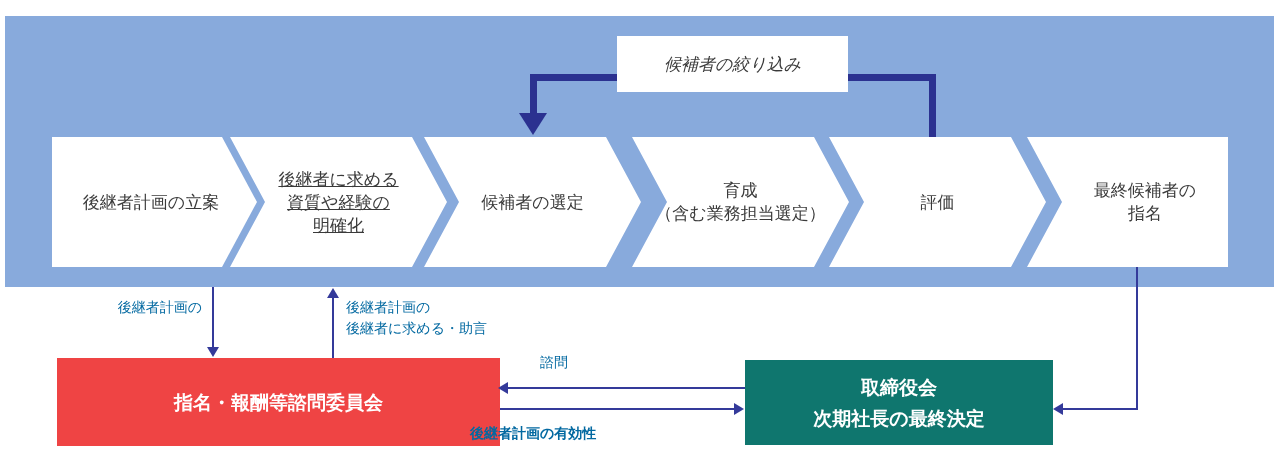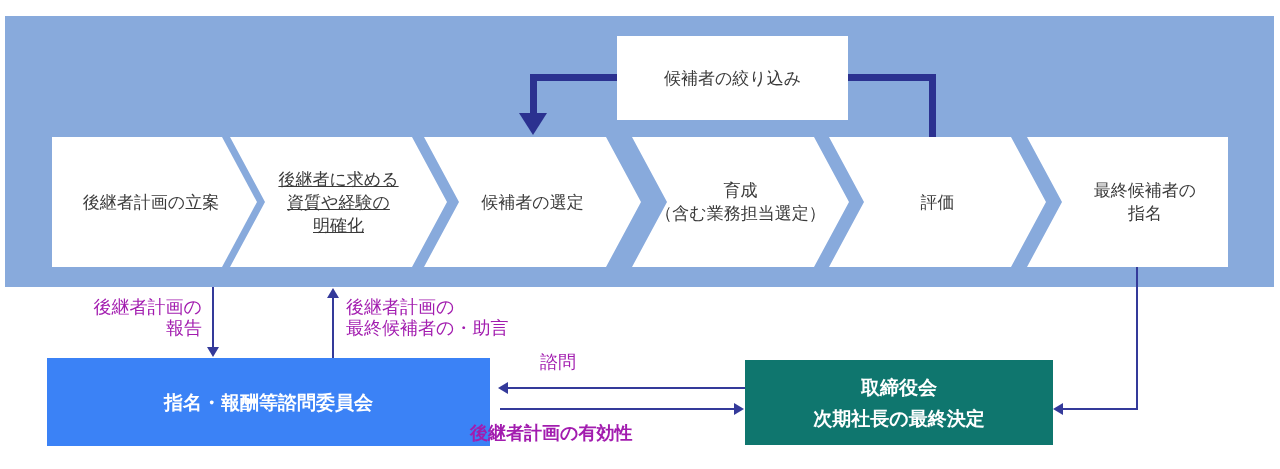--- a/index.html
+++ b/index.html
@@ -9,22 +9,22 @@
   }
   
   .band{position:absolute;left:5px;top:16px;width:1269px;height:271px;background:#88aadc;}
   
   .loop-h{position:absolute;left:530px;top:74px;width:406px;height:7px;background:#2b3190;}
   .loop-v-right{position:absolute;left:929px;top:74px;width:7px;height:63px;background:#2b3190;}
   .loop-v-left{position:absolute;left:530px;top:74px;width:7px;height:41px;background:#2b3190;}
   .loop-head{position:absolute;left:519px;top:113px;width:0;height:0;
     border-left:14px solid transparent;border-right:14px solid transparent;border-top:22px solid #2b3190;}
   
-  .narrow-box{position:absolute;left:617px;top:36px;width:231px;height:84px;background:#fff;
-    display:flex;align-items:center;justify-content:center;font-size:17px;color:#3a3a3a;}
+  .narrow-box{position:absolute;left:617px;top:36px;width:231px;height:56px;background:#fff;
+    display:flex;align-items:center;justify-content:center;font-size:17px;color:#3a3a3a;font-style:italic;}
   
   .chev{position:absolute;top:137px;height:130px;background:#fff;
     display:flex;flex-direction:column;align-items:center;justify-content:center;
     font-size:17px;line-height:23px;text-align:center;}
   .chev span{display:block;white-space:nowrap;}
   .chev-mid{clip-path:polygon(0 0, calc(100% - 35px) 0, 100% 50%, calc(100% - 35px) 100%, 0 100%, 35px 50%);}
   .chev-first{clip-path:polygon(0 0, calc(100% - 35px) 0, 100% 50%, calc(100% - 35px) 100%, 0 100%);padding-right:35px;box-sizing:border-box;}
   .chev-last{clip-path:polygon(0 0, 100% 0, 100% 100%, 0 100%, 35px 50%);padding-left:35px;box-sizing:border-box;align-items:center;}
   .c0{left:52px;width:205px;padding-left:28px;}
   .c1{left:230px;width:217px;text-decoration:underline;}
@@ -33,29 +33,29 @@
   .c4{left:829px;width:217px;}
   .c5{left:1027px;width:201px;}
   
   .vline{position:absolute;width:2px;background:#343a9a;}
   .hline{position:absolute;height:2px;background:#343a9a;}
   .head-down{position:absolute;width:0;height:0;border-left:6px solid transparent;border-right:6px solid transparent;border-top:10px solid #343a9a;}
   .head-up{position:absolute;width:0;height:0;border-left:6px solid transparent;border-right:6px solid transparent;border-bottom:10px solid #343a9a;}
   .head-left{position:absolute;width:0;height:0;border-top:6px solid transparent;border-bottom:6px solid transparent;border-right:10px solid #343a9a;}
   .head-right{position:absolute;width:0;height:0;border-top:6px solid transparent;border-bottom:6px solid transparent;border-left:10px solid #343a9a;}
   
-  .lbl{position:absolute;font-size:18px;line-height:21px;color:#a21caf;}
+  .lbl{position:absolute;font-size:14px;line-height:21px;color:#0369a1;}
   .lbl span{display:block;white-space:nowrap;}
   .lbl-right{text-align:right;}
   .lbl-center{text-align:left;}
   
   .bigbox{position:absolute;display:flex;flex-direction:column;align-items:center;justify-content:center;
     color:#fff;font-weight:bold;font-size:19px;line-height:31px;text-align:center;}
   .bigbox span{display:block;white-space:nowrap;}
-  .committee{left:47px;top:358px;width:443px;height:88px;background:#3b82f6;}
+  .committee{left:57px;top:358px;width:443px;height:88px;background:#ef4444;}
   .board{left:745px;top:360px;width:308px;height:85px;background:#0f766e;}
 </style>
 </head>
 <body>
 
 <div class="canvas">
 
   <div class="band"></div>
 
   <div class="loop-h"></div>
@@ -87,28 +87,27 @@
   </div>
   <div class="chev chev-last c5">
     <span>最終候補者の</span>
     <span>指名</span>
   </div>
 
   <div class="vline" style="left:212px;top:287px;height:61px;"></div>
   <div class="head-down" style="left:207px;top:347px;"></div>
   <div class="lbl lbl-right" style="left:60px;top:297px;width:142px;">
     <span>後継者計画の</span>
-    <span>報告</span>
   </div>
 
   <div class="vline" style="left:332px;top:297px;height:61px;"></div>
   <div class="head-up" style="left:327px;top:288px;"></div>
   <div class="lbl" style="left:346px;top:297px;width:200px;">
     <span>後継者計画の</span>
-    <span>最終候補者の・助言</span>
+    <span>後継者に求める・助言</span>
   </div>
 
   <div class="bigbox committee">
     <span>指名・報酬等諮問委員会</span>
   </div>
 
   <div class="bigbox board">
     <span>取締役会</span>
     <span>次期社長の最終決定</span>
   </div>

